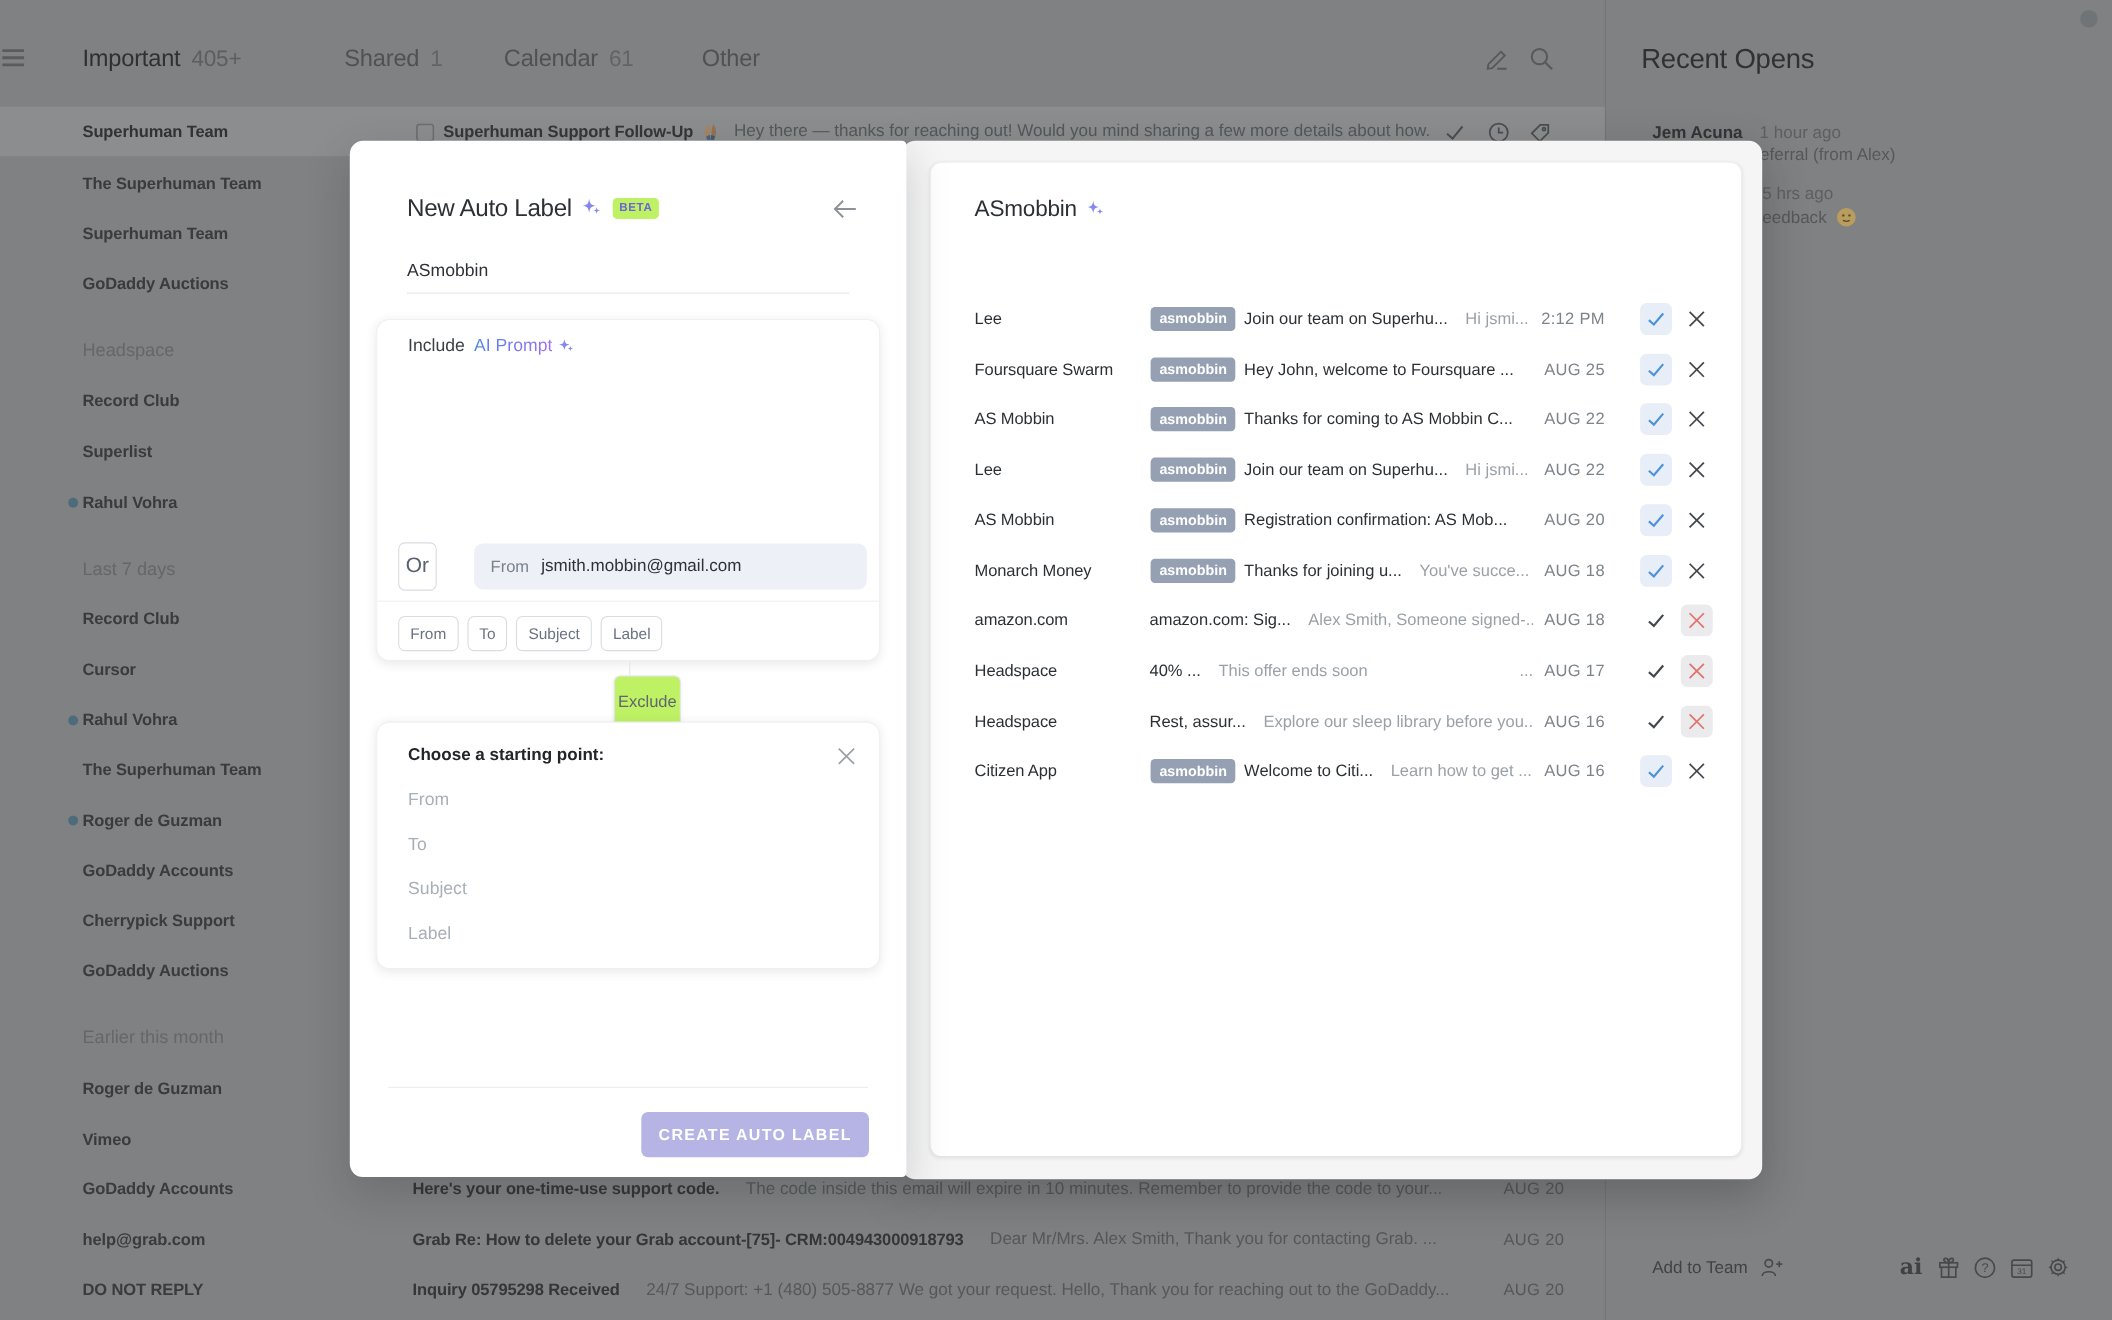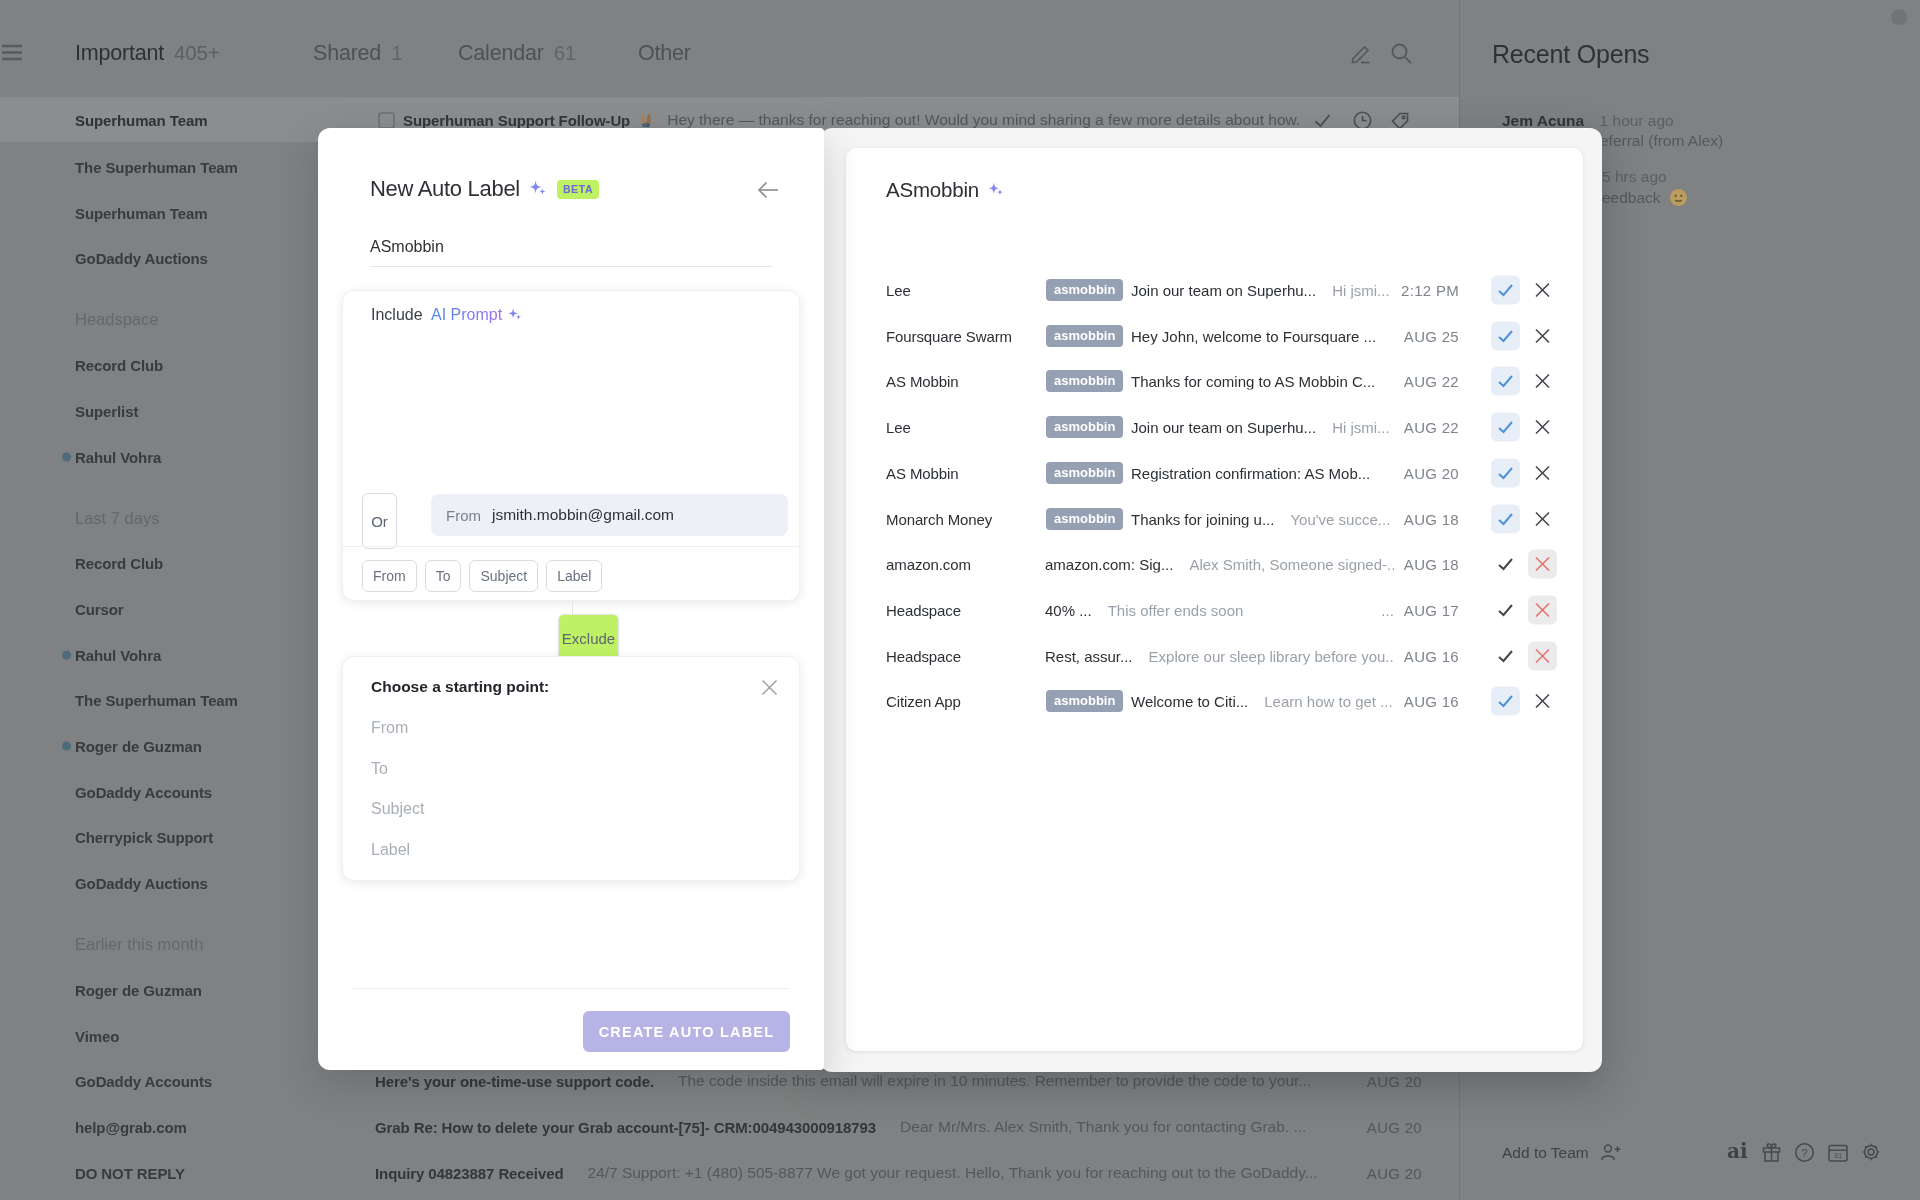--- a/index.html
+++ b/index.html
@@ -44,21 +44,21 @@
 
   .inc-label { position:absolute; left:28px; top:15px; font-size:16px; color:#3b4046; }
   .ai-prompt { position:absolute; left:88px; top:15px; display:flex; align-items:center; font-size:16px; }
   .ai-prompt .grad-text { background:linear-gradient(90deg,#4f86e8,#9d6ef0); -webkit-background-clip:text; background-clip:text; color:transparent; }
   .grad-border { position:absolute; left:13px; top:45px; width:434px; height:96px; border-radius:8px; background:linear-gradient(90deg,#dc9cb7,#9aa8d8 55%,#68a4dc); padding:1.5px; }
   .grad-inner { width:100%; height:100%; background:#fff; border-radius:6.5px; position:relative; }
   .prompt-text { position:absolute; left:15px; top:12px; font-size:16px; color:#2e3236; }
   .trash { position:absolute; right:12px; top:10px; }
   .helper { position:absolute; left:28px; top:154px; width:400px; font-size:15px; line-height:20.5px; color:#9aa0a8; }
   .helper a { color:#5e9bd6; text-decoration:none; }
-  .or-btn { position:absolute; left:19px; top:202px; width:35px; height:56px; border:1px solid #d9dce1; border-radius:6px; color:#5c6370; font-size:15px; display:flex; align-items:center; justify-content:center; background:#fff; }
+  .or-btn { position:absolute; left:19px; top:202px; width:35px; height:44px; border:1px solid #d9dce1; border-radius:6px; color:#5c6370; font-size:19px; display:flex; align-items:center; justify-content:center; background:#fff; }
   .from-chip { position:absolute; left:88px; top:203px; width:357px; height:42px; background:#edf0f6; border-radius:8px; display:flex; align-items:center; }
   .from-chip .k { margin-left:15px; font-size:15px; color:#79818c; }
   .from-chip .v { margin-left:11px; font-size:15.5px; color:#2e3236; }
   .inc-divider { position:absolute; left:0; top:255px; width:100%; height:1px; background:#eef0f3; }
   .field-btns { position:absolute; left:19px; top:269px; display:flex; gap:8px; }
   .field-btn { height:32px; padding:0 10px; border:1px solid #d9dce1; border-radius:6px; background:#fff; color:#6a7280; font-size:14px; display:flex; align-items:center; }
 
   .connector { position:absolute; left:254px; width:1px; background:#e4e6ea; }
   .exclude-btn { position:absolute; left:240px; top:486px; width:61px; height:49px; background:#bef264; border:1px solid #e3e5e9; border-radius:6px; color:#5f6670; font-size:15px; display:flex; align-items:center; justify-content:center; box-shadow:0 1px 3px rgba(30,35,40,0.07); }
 
@@ -180,21 +180,21 @@
       <div class="sender" style="top: 1035.5px;">Vimeo</div>
       <div class="sender" style="top: 1081.2px;">GoDaddy Accounts</div>
       <div class="row-subject" style="top: 1081.2px;">Here's your one-time-use support code.</div>
       <div class="row-preview" style="top: 1081.2px; left: 678px;">The code inside this email will expire in 10 minutes. Remember to provide the code to your...</div>
       <div class="row-date" style="top: 1081.2px;">AUG 20</div>
       <div class="sender" style="top: 1126.9px;">help@grab.com</div>
       <div class="row-subject" style="top: 1126.9px;">Grab Re: How to delete your Grab account-[75]- CRM:004943000918793</div>
       <div class="row-preview" style="top: 1126.9px; left: 900.078px;">Dear Mr/Mrs. Alex Smith, Thank you for contacting Grab. ...</div>
       <div class="row-date" style="top: 1126.9px;">AUG 20</div>
       <div class="sender" style="top: 1172.6px;">DO NOT REPLY</div>
-      <div class="row-subject" style="top: 1172.6px;">Inquiry 04823887 Received</div>
+      <div class="row-subject" style="top: 1172.6px;">Inquiry 05795298 Received</div>
       <div class="row-preview" style="top: 1172.6px; left: 587.453px;">24/7 Support: +1 (480) 505-8877 We got your request. Hello, Thank you for reaching out to the GoDaddy...</div>
       <div class="row-date" style="top: 1172.6px;">AUG 20</div>
     </div>
 
   <div class="abs" style="left:1459px; top:0; width:1px; height:1200px; background:#747677;"></div>
 
   <div class="abs" style="left:1492px; top:40px; font-size:25px; letter-spacing:-0.2px; color:#2f3234;">Recent Opens</div>
   <div class="abs" style="left:1502px; top:112px; white-space:nowrap;">
     <span class="ro-name">Jem Acuna</span>
     <span class="ro-time" style="margin-left:11px;">1 hour ago</span>

